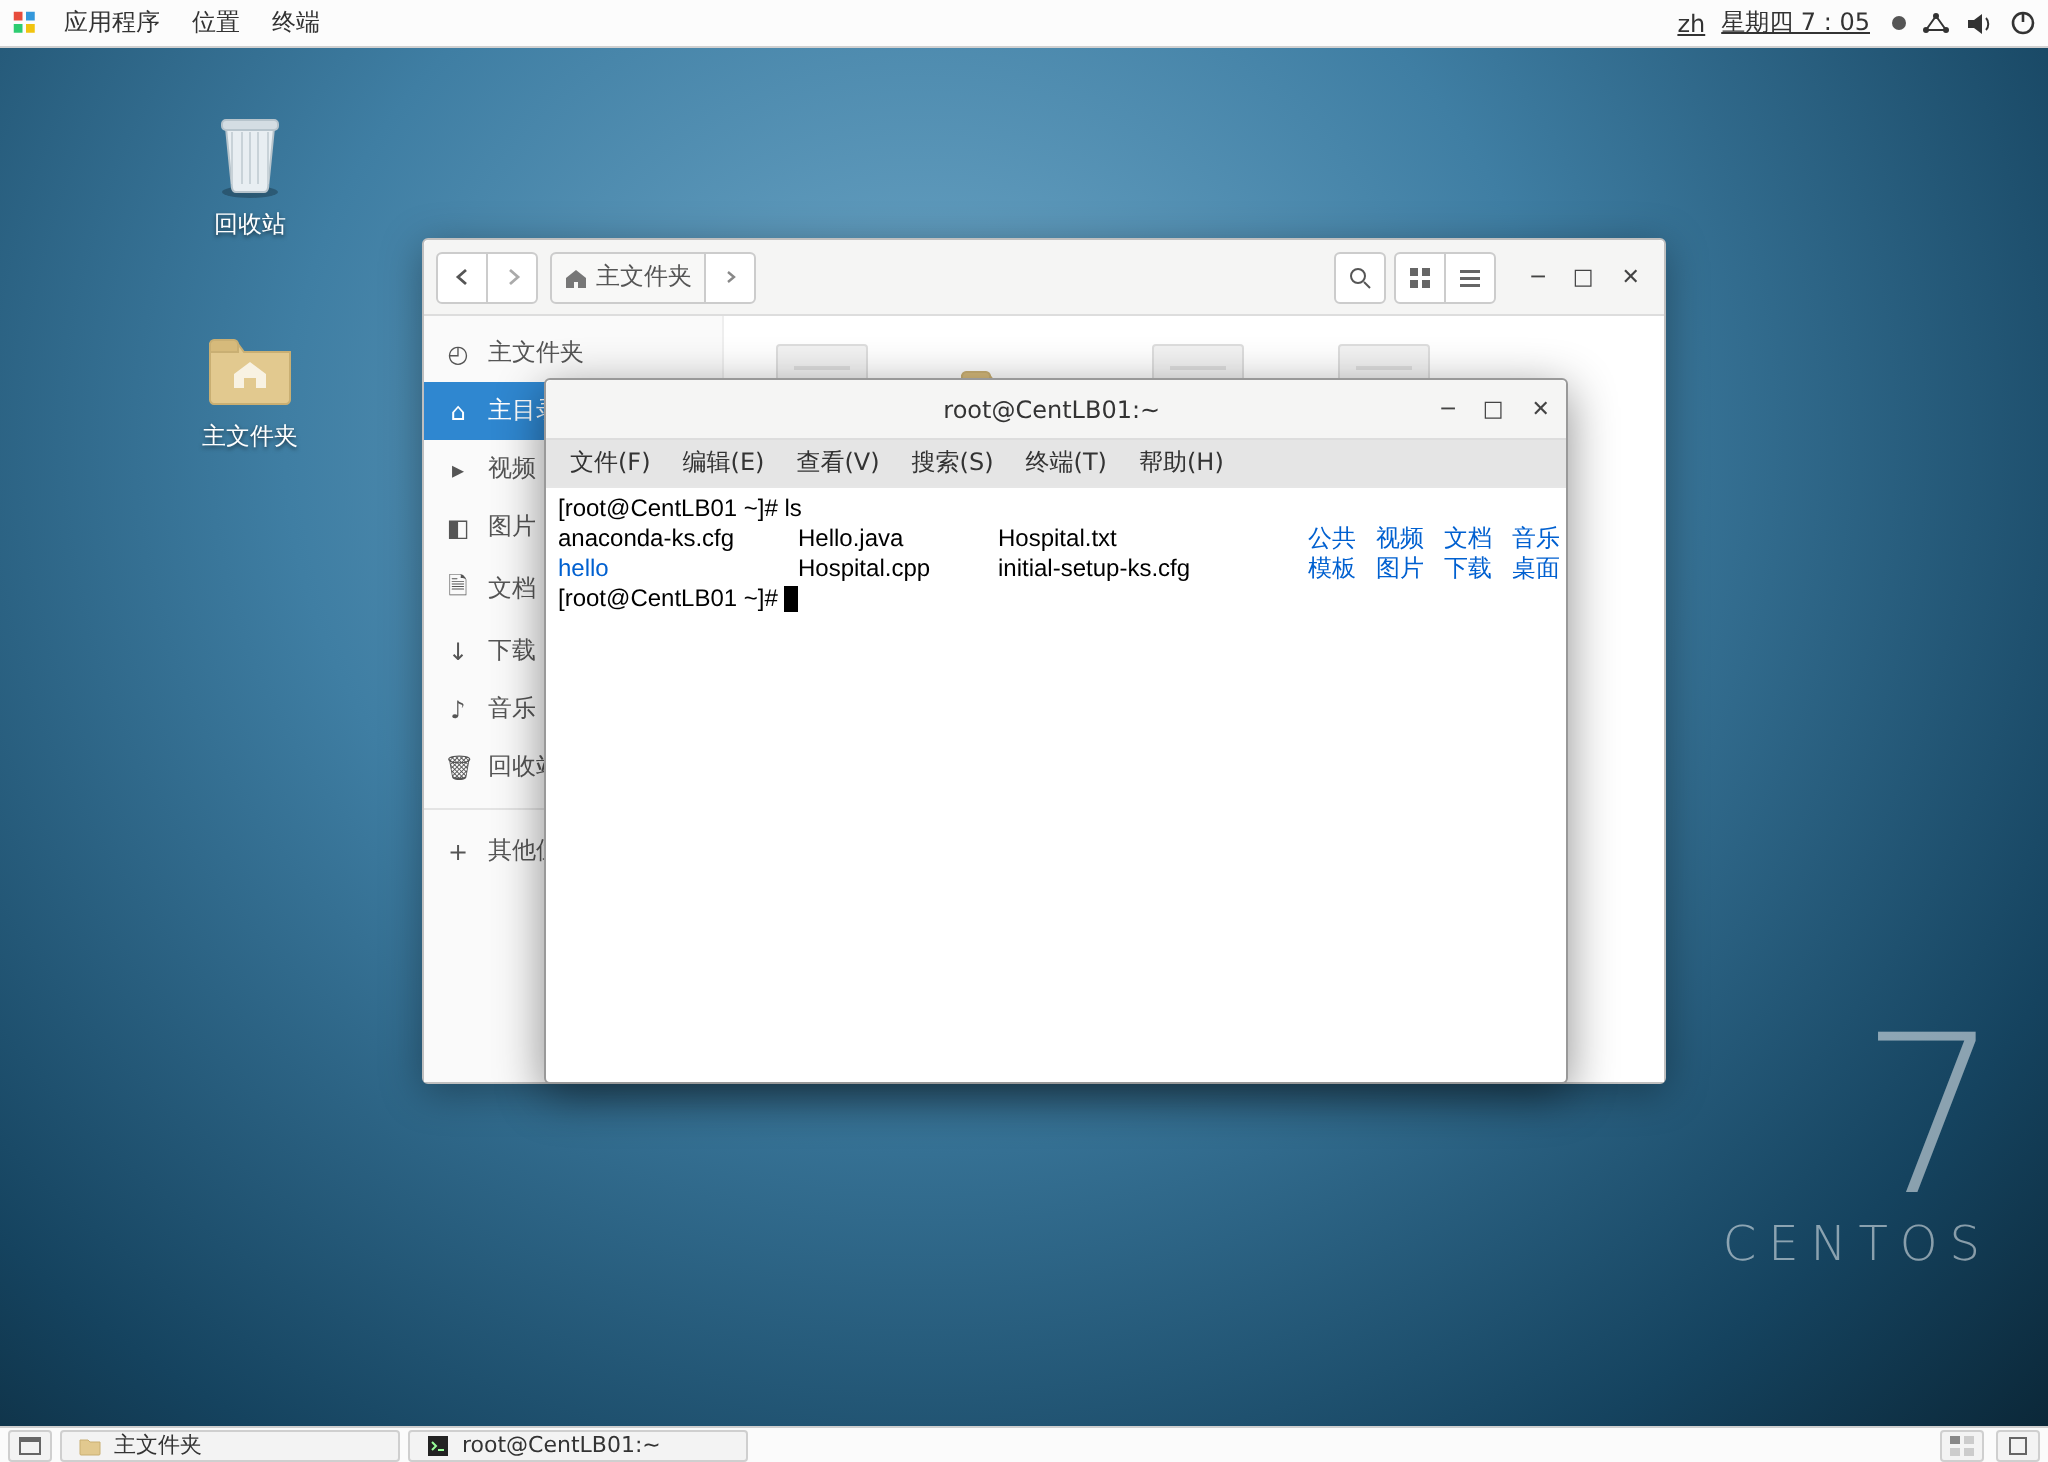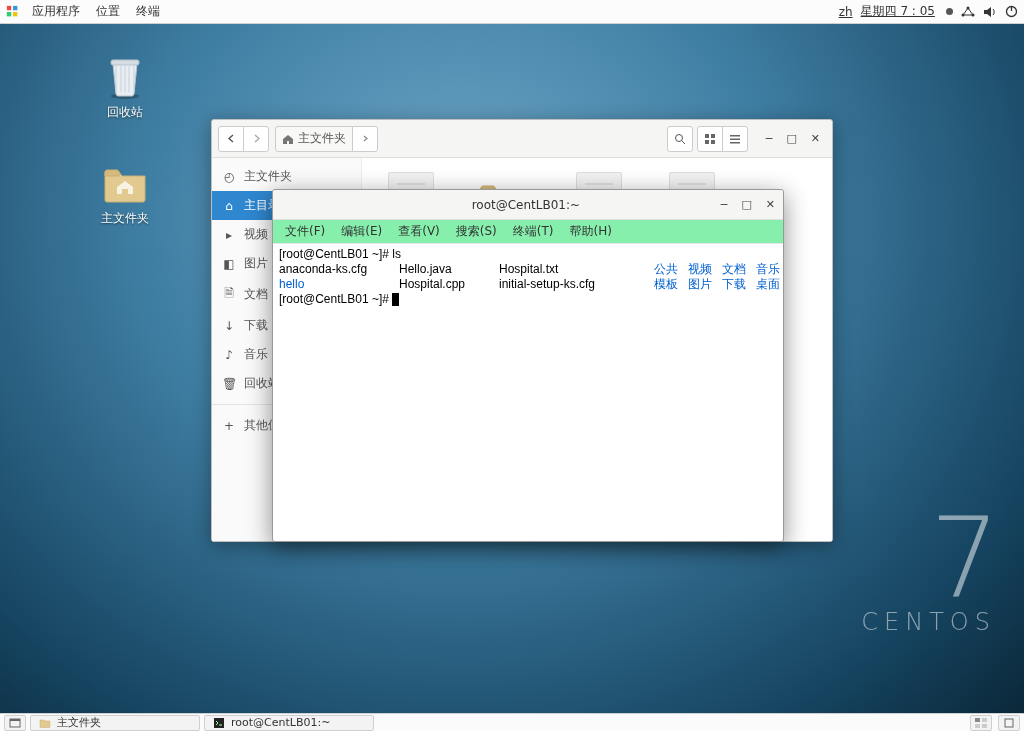--- a/index.html
+++ b/index.html
@@ -46,21 +46,21 @@
   .fm-file { width: 46px; height: 56px; background: #f2f2f2; border: 1px solid #ddd; border-radius: 2px; position: relative; margin: 0 auto; }
   .fm-file::after { content: ""; position: absolute; top: 10px; left: 8px; right: 8px; height: 2px; background: #ddd; box-shadow: 0 6px 0 #ddd, 0 12px 0 #ddd, 0 18px 0 #ddd, 0 24px 0 #ddd; }
   .fm-folder { width: 52px; height: 40px; margin: 8px auto 0; }
 
   
   .terminal { position: absolute; top: 189px; left: 272px; width: 512px; height: 353px; background: #fff; border: 1px solid #999; border-radius: 3px; box-shadow: 0 6px 24px rgba(0,0,0,.45); display: flex; flex-direction: column; }
   .terminal .titlebar { height: 30px; background: #f5f5f4; border-bottom: 1px solid #ddd; display: flex; align-items: center; border-radius: 3px 3px 0 0; padding: 0 8px; }
   .terminal .title { flex: 1; text-align: center; color: #333; font-size: 12px; }
   .terminal .win-ctrls { display: flex; gap: 14px; font-size: 11px; color: #444; }
   .terminal .win-ctrls span { cursor: pointer; }
-  .terminal .menubar { height: 24px; background: #86efac; border-bottom: 1px solid #e6e6e6; display: flex; align-items: center; padding: 0 4px; gap: 0; }
+  .terminal .menubar { height: 24px; background: #e5e5e5; border-bottom: 1px solid #e6e6e6; display: flex; align-items: center; padding: 0 4px; gap: 0; }
   .terminal .menubar .m { padding: 0 8px; color: #333; cursor: pointer; font-size: 12px; }
   .terminal .content { flex: 1; padding: 3px 6px; font-family: Liberation Sans, sans-serif; font-size: 12px; line-height: 15px; color: #000; white-space: pre; overflow: hidden; }
   .terminal .content .dir { color: #0060d0; }
   .cursor { display: inline-block; width: 7px; height: 13px; background: #000; vertical-align: text-bottom; }
 
   
   .taskbar { position: absolute; bottom: 0; left: 0; right: 0; height: 18px; background: #fbfbfb; border-top: 1px solid #cfcfcf; display: flex; align-items: center; padding: 0 4px; gap: 4px; color: #333; font-size: 11px; }
   .task-btn { height: 16px; background: #f3f3f3; border: 1px solid #cfcfcf; display: flex; align-items: center; padding: 0 8px; gap: 6px; border-radius: 2px; cursor: pointer; }
   .task-btn.wide { width: 170px; }
   .task-icon { width: 12px; height: 12px; display: inline-block; }

